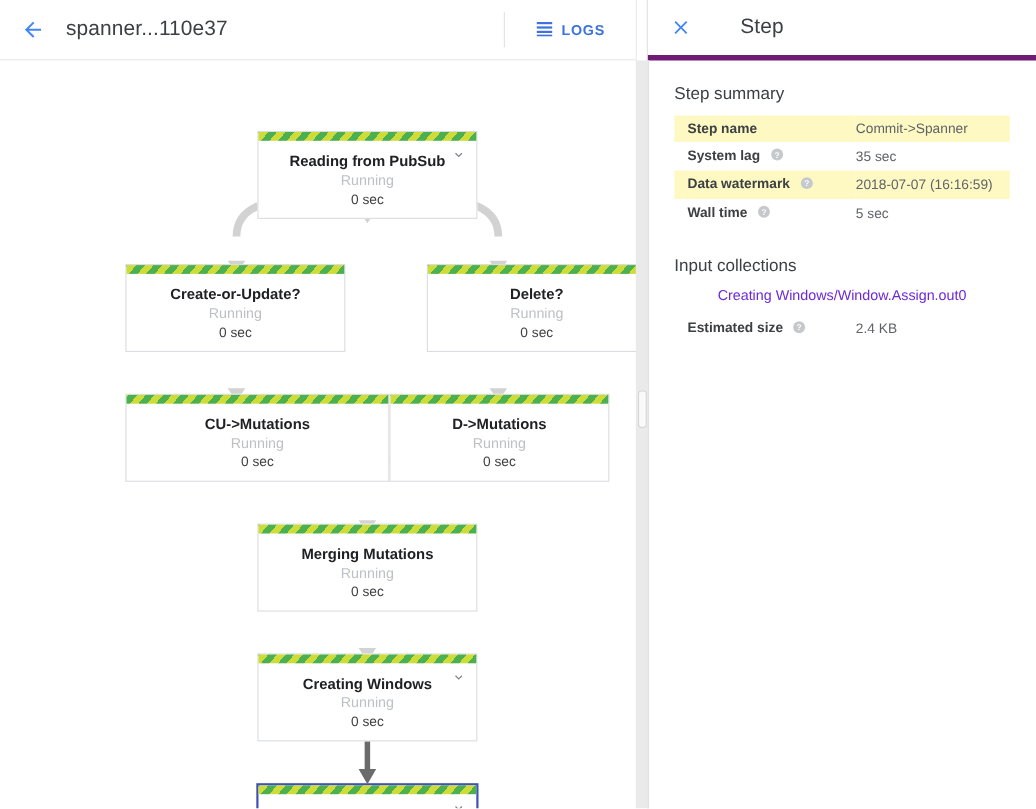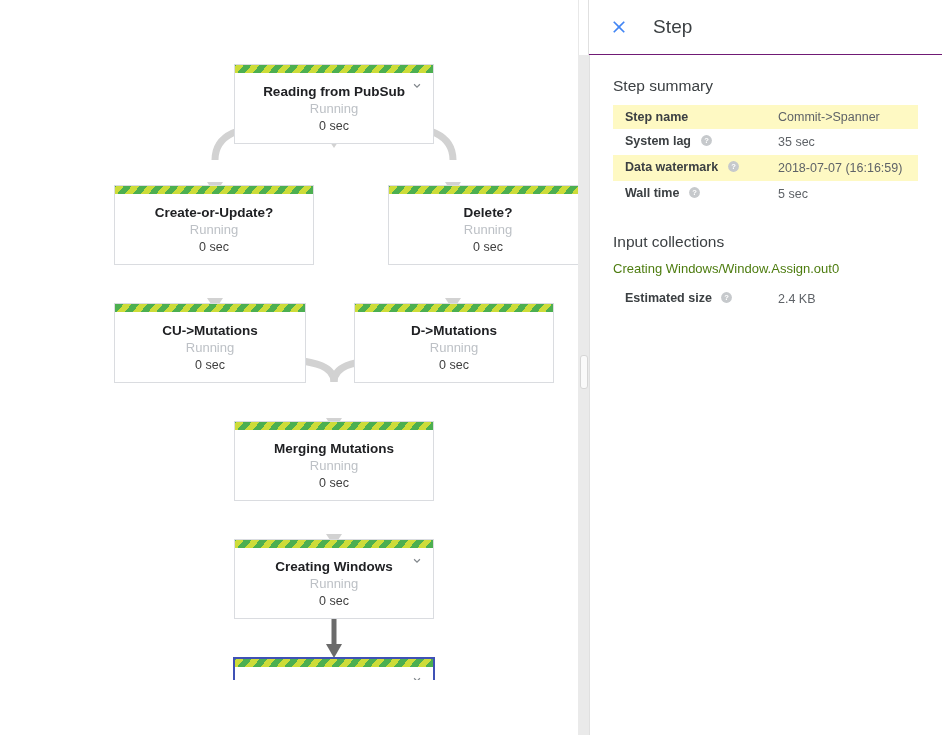--- a/index.html
+++ b/index.html
@@ -118,37 +118,38 @@
   
   .right-pane {
     position: relative;
     width: 354px; height: 735px;
     flex: 0 0 354px;
     background: #ffffff;
     border-left: 1px solid #e0e0e0;
   }
   .right-header {
     height: 55px; display: flex; align-items: center;
-    border-bottom: 1px solid #701a75;
+    border-bottom: 5px solid #701a75;
+    gap: 20px;
   }
   .close-icon {
     width: 40px; height: 40px; margin-left: 10px;
     display: flex; align-items: center; justify-content: center;
     cursor: pointer;
   }
   .step-title {
     font-size: 19px; color: #3c4043; margin-left: 14px; letter-spacing: 0.1px;
   }
   .right-content { padding: 22px 24px 0 24px; }
   .section-title {
     font-size: 15.5px; color: #3c4043; margin: 0 0 10px 0; font-weight: normal;
   }
   .section-title.second { margin-top: 26px; }
   .collection-name {
-    font-size: 13px; color: #4d7c0f; margin-bottom: 10px;
+    font-size: 13px; color: #6d28d9; margin-bottom: 10px; text-align: center;
   }
   .kv-table { width: 100%; border-collapse: collapse; }
   .kv-row { height: 24px; }
   .kv-row.shaded { background: #fef9c3; }
   .kv-key {
     font-size: 12.5px; font-weight: bold; color: #3c4043;
     padding: 5px 0 5px 12px; white-space: nowrap; width: 165px;
     vertical-align: middle;
   }
   .kv-val {
@@ -158,20 +159,41 @@
     display: inline-block; vertical-align: -2px; margin-left: 5px; cursor: pointer;
   }
 </style>
 </head>
 <body>
 
 <div class="app">
 
   <div class="left-pane">
 
+    <div class="left-header">
+      <div class="back-arrow">
+        <svg width="22" height="22" viewBox="0 0 24 24" aria-hidden="true">
+          <path d="M20 11H7.8l5.6-5.6L12 4l-8 8 8 8 1.4-1.4L7.8 13H20z" fill="#4285f4"></path>
+        </svg>
+      </div>
+      <div class="job-title">spanner...110e37</div>
+      <div class="header-spacer"></div>
+      <div class="header-divider"></div>
+      <button class="logs-btn">
+        <span class="logs-icon">
+          <svg width="16" height="16" viewBox="0 0 16 16" aria-hidden="true">
+            <rect x="1" y="2" width="14" height="2" fill="#3d73dd"></rect>
+            <rect x="1" y="6" width="14" height="2" fill="#3d73dd"></rect>
+            <rect x="1" y="10" width="14" height="2" fill="#3d73dd"></rect>
+            <rect x="1" y="13.5" width="14" height="1.5" fill="#3d73dd"></rect>
+          </svg>
+        </span>
+        <span>LOGS</span>
+      </button>
+    </div>
 
     <div class="graph-canvas">
 
       <svg class="edges" width="588" height="680" viewBox="0 0 588 680">
         <g fill="none" stroke="#d2d2d2" stroke-width="7" stroke-linecap="butt">
 
           <path d="M334,83 C334,110 320,115 280,122 C240,128 215,133 215,160"></path>
 
           <path d="M334,83 C334,110 348,115 388,122 C428,128 453,133 453,160"></path>
 
@@ -229,21 +251,21 @@
 
       <div class="node" style="left:354px; top:185px; width:200px;margin-left:34px;">
         <div class="node-stripe"></div>
         <div class="node-body">
           <div class="node-title">Delete?</div>
           <div class="node-status">Running</div>
           <div class="node-time">0 sec</div>
         </div>
       </div>
 
-      <div class="node" style="left:114px; top:303px; width:192px;">
+      <div class="node" style="left:114px; top:303px; width:240px;">
         <div class="node-stripe"></div>
         <div class="node-body">
           <div class="node-title">CU-&gt;Mutations</div>
           <div class="node-status">Running</div>
           <div class="node-time">0 sec</div>
         </div>
       </div>
 
       <div class="node" style="left:354px; top:303px; width:200px;">
         <div class="node-stripe"></div>

